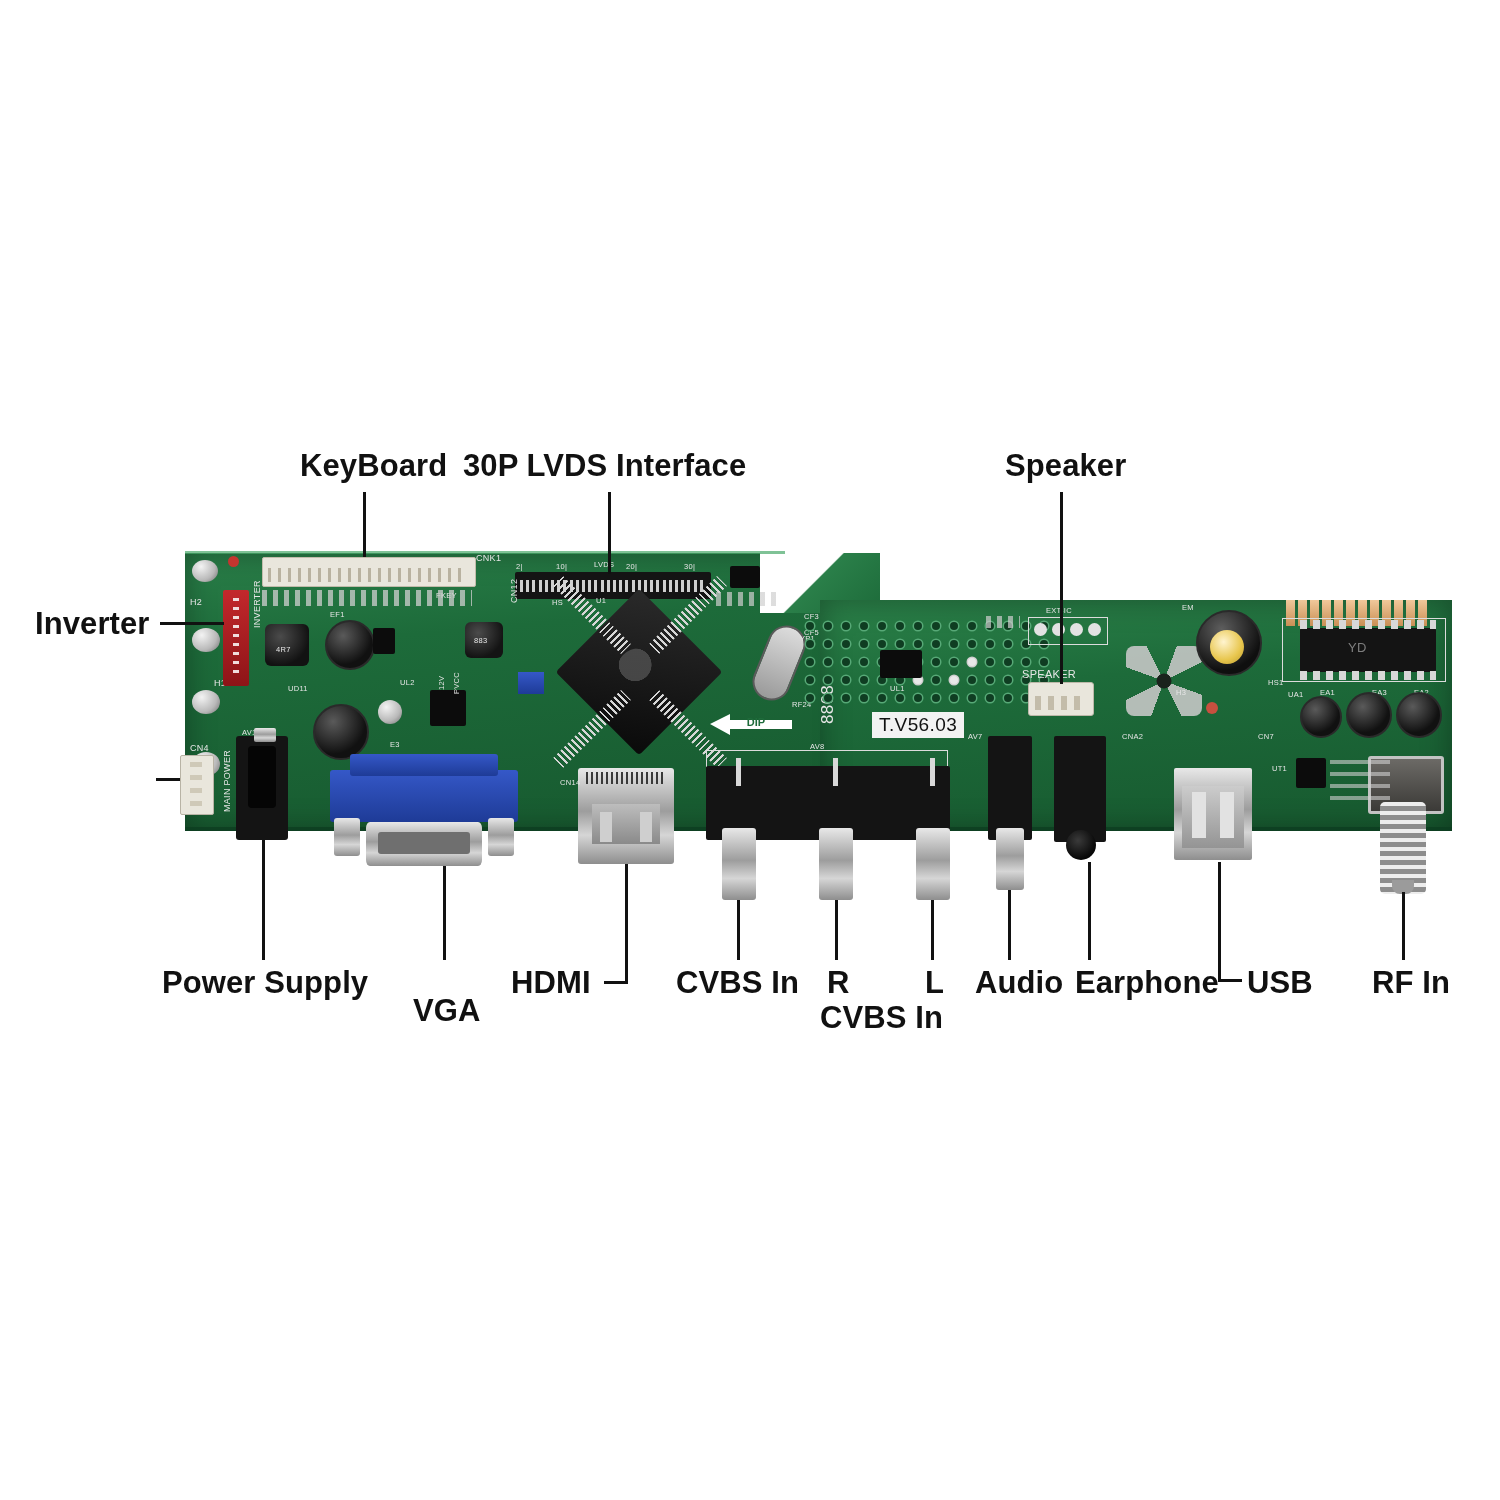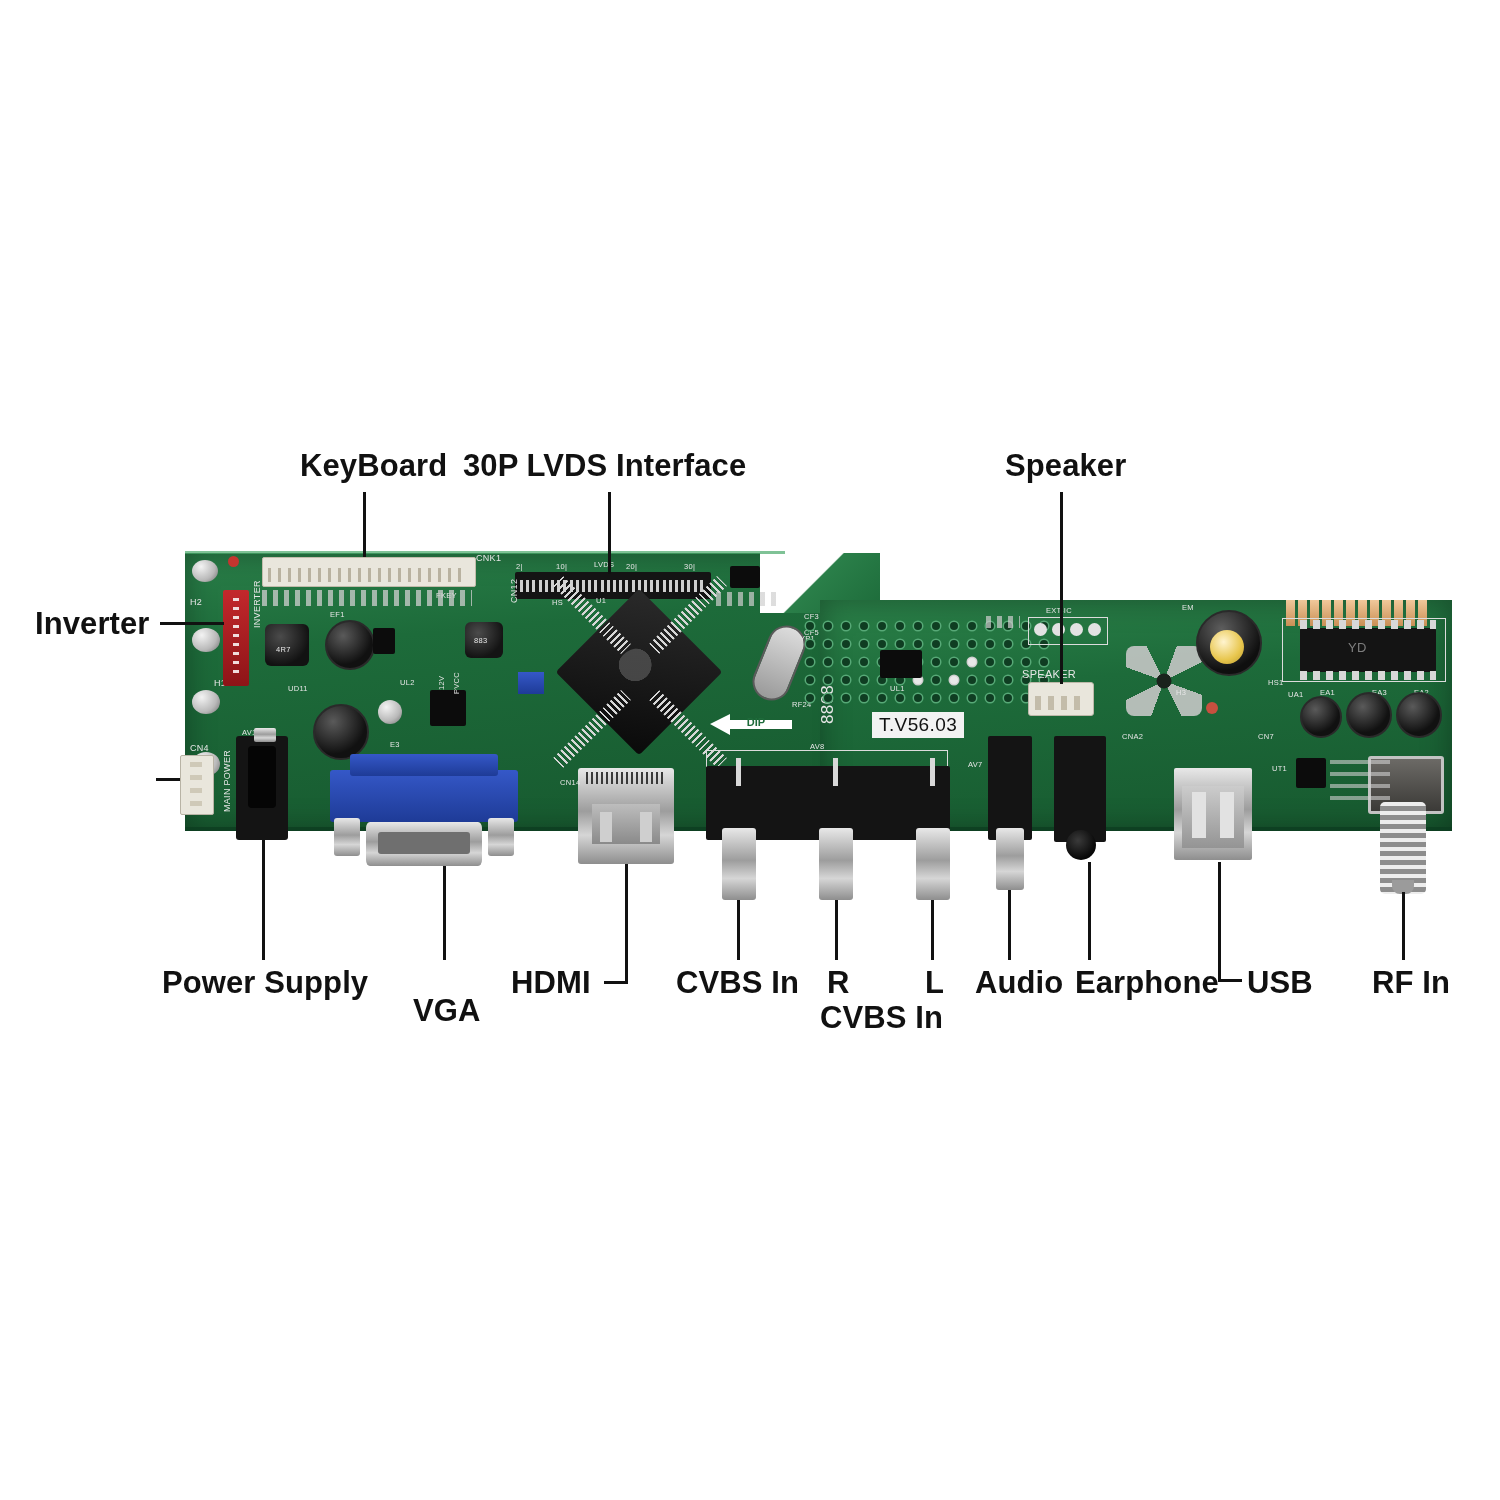--- a/index.html
+++ b/index.html
@@ -232,21 +232,21 @@
   <div class="silkbox" style="left:1028px;top:617px;width:78px;height:26px;"></div>
   <div class="silk sm" style="left:1046px;top:606px;">EXT-IC</div>
   <div class="c" style="left:1034px;top:623px;width:13px;height:13px;border-radius:50%;background:#e2e2e2;"></div>
   <div class="c" style="left:1052px;top:623px;width:13px;height:13px;border-radius:50%;background:#e2e2e2;"></div>
   <div class="c" style="left:1070px;top:623px;width:13px;height:13px;border-radius:50%;background:#e2e2e2;"></div>
   <div class="c" style="left:1088px;top:623px;width:13px;height:13px;border-radius:50%;background:#e2e2e2;"></div>
   <div class="silk" style="left:1022px;top:668px;font-size:11px;">SPEAKER</div>
   <div class="c wht" style="left:1028px;top:682px;width:64px;height:32px;border-radius:3px;border:1px solid #bdb8a9;"></div>
   <div class="c" style="left:1035px;top:696px;width:50px;height:14px;background:repeating-linear-gradient(90deg,#c3bcaa 0 6px,transparent 6px 13px);"></div>
   <div class="silk sm" style="left:1122px;top:732px;">CNA2</div>
-  <div class="silk sm" style="left:968px;top:732px;margin-top:28px;">AV7</div>
+  <div class="silk sm" style="left:968px;top:732px;">AV7</div>
   <div class="silk sm" style="left:810px;top:742px;text-align:right;">AV8</div>
   <div class="silkbox" style="left:706px;top:750px;width:240px;height:16px;border-bottom:none;"></div>
 
   <div class="c" style="left:1126px;top:646px;width:76px;height:70px;background:
        radial-gradient(circle at 50% 50%,#1a1a1a 0 14%,transparent 15%),
        conic-gradient(from 20deg,#c9c9c9 0 12%,transparent 12% 25%,#c9c9c9 25% 37%,transparent 37% 50%,#c9c9c9 50% 62%,transparent 62% 75%,#c9c9c9 75% 87%,transparent 87%);opacity:.88;border-radius:8px;"></div>
   <div class="c" style="left:1206px;top:702px;width:12px;height:12px;border-radius:50%;background:#c7503f;"></div>
   <div class="silk sm" style="left:1176px;top:688px;">H3</div>
 
   <div class="c" style="left:1196px;top:610px;width:62px;height:62px;border-radius:50%;

